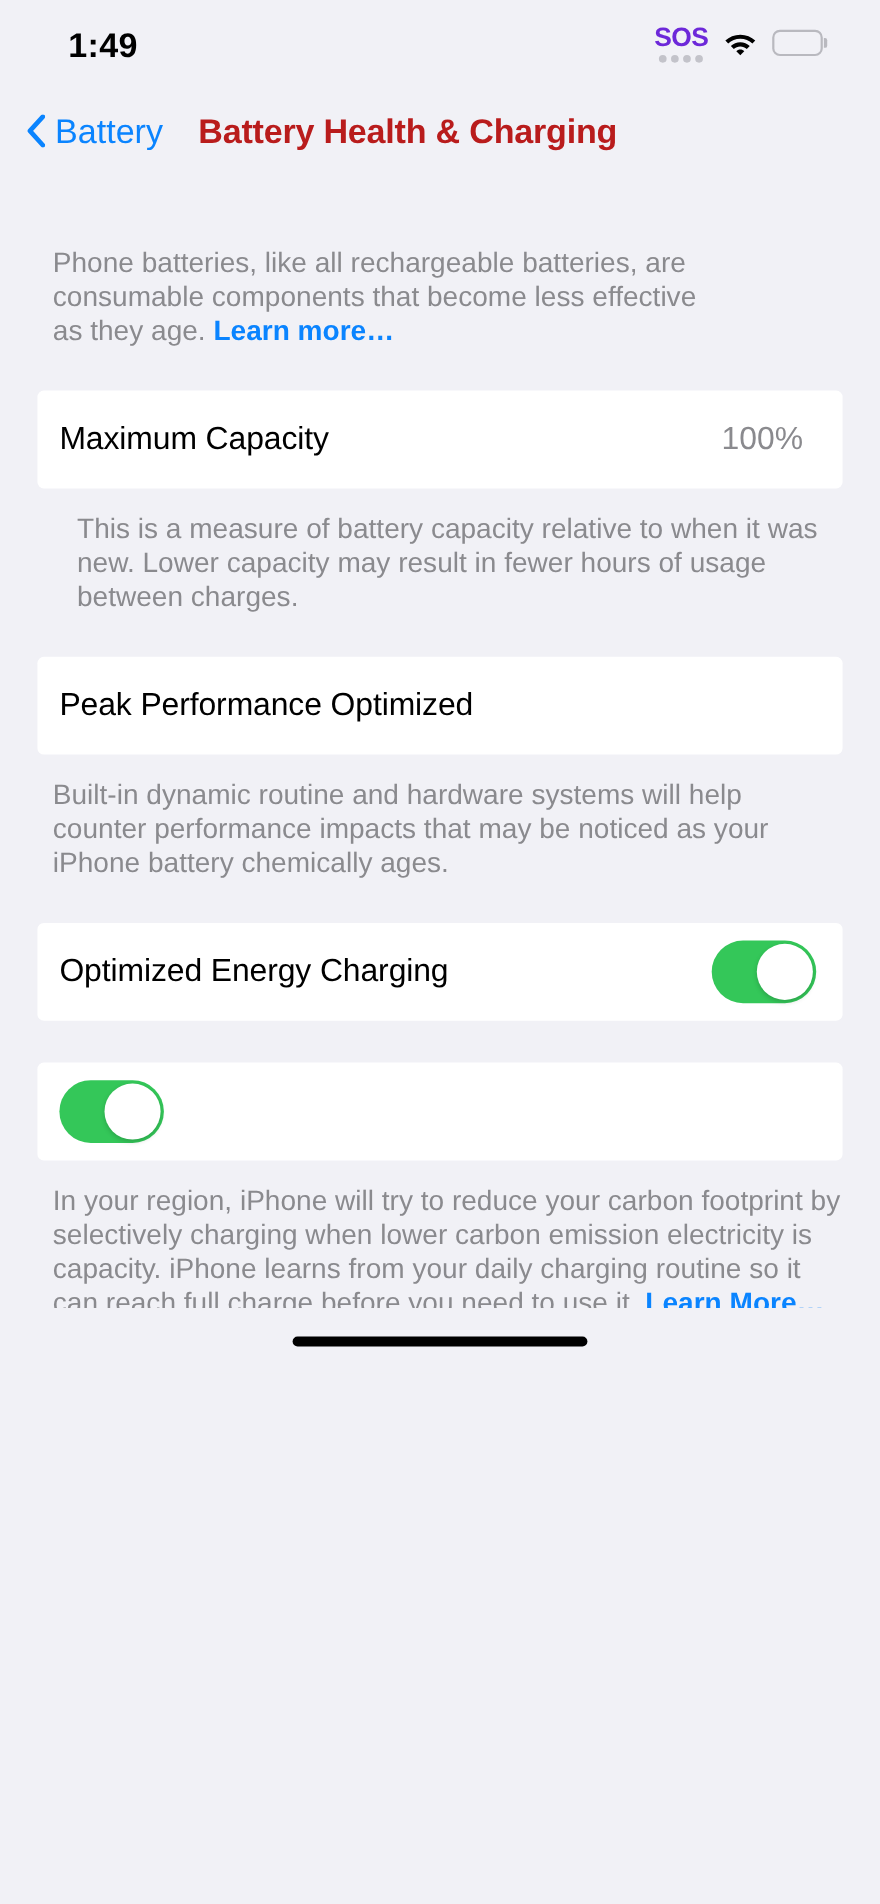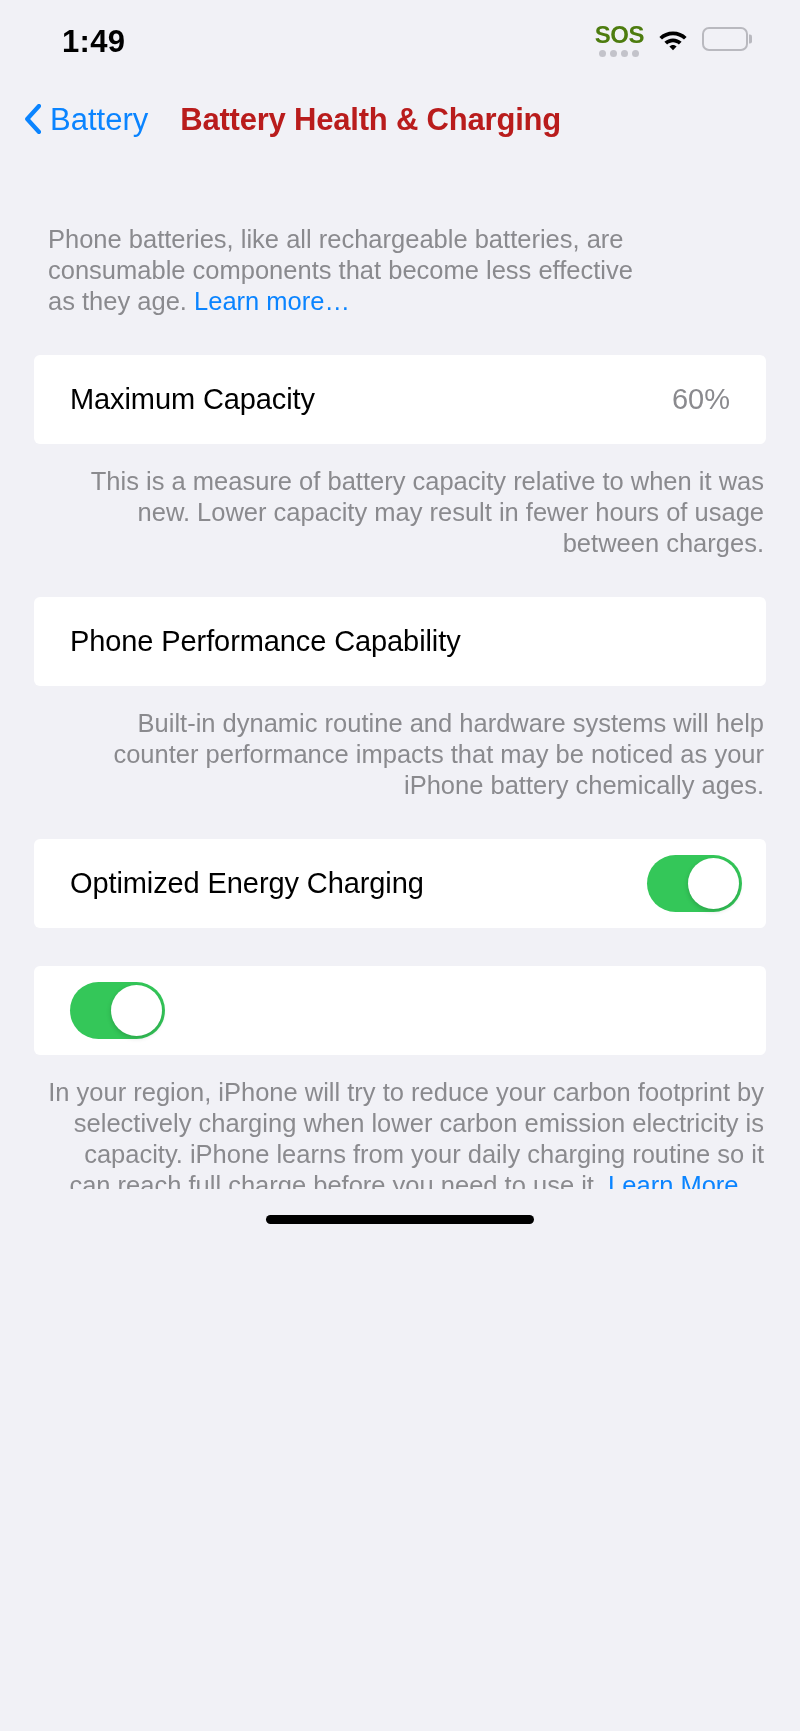--- a/index.html
+++ b/index.html
@@ -49,21 +49,21 @@
   .sos-block {
     display: flex;
     flex-direction: column;
     align-items: center;
     gap: 3px;
     padding-top: 2px;
   }
   .sos-text {
     font-size: 24px;
     font-weight: bold;
-    color: #4d7c0f;
+    color: #6d28d9;
     line-height: 1;
     letter-spacing: -0.5px;
   }
   .sos-dots {
     display: flex;
     gap: 4px;
   }
   .sos-dots i {
     width: 7px; height: 7px;
     border-radius: 50%;
@@ -133,51 +133,50 @@
     overflow: hidden;
   }
 
   .intro-text {
     font-size: 25.5px;
     line-height: 31px;
     color: #8A8A8E;
     padding: 64px 14px 0 14px;
     max-width: 640px;
   }
-  .link { color: #0A84FF; cursor: pointer; }
+  .link { color: #0A84FF; cursor: pointer; font-weight: bold; }
 
   .card {
     background: #FFFFFF;
     border-radius: 6px;
     margin-top: 38px;
     min-height: 89px;
     display: flex;
     align-items: center;
     justify-content: space-between;
-    padding: 0 36px 0 36px;
+    padding: 0 36px 0 20px;
   }
   .card.with-toggle { padding-right: 24px; }
   .card-label {
     font-size: 29px;
     color: #000;
     line-height: 1;
     letter-spacing: -0.1px;
   }
   .card-value {
     font-size: 29px;
     color: #8A8A8E;
     line-height: 1;
   }
 
   .footer-text {
     font-size: 25.5px;
     line-height: 31px;
     color: #8A8A8E;
     padding: 22px 2px 0 36px;
-    text-align: right;
   }
   .footer-text.tight { padding-left: 14px; }
 
   
   .toggle {
     width: 95px;
     height: 57px;
     border-radius: 29px;
     background: #34C759;
     position: relative;
@@ -250,26 +249,26 @@
     </div>
     <div class="nav-title">Battery Health &amp; Charging</div>
   </div>
 
   <div class="content">
 
     <p class="intro-text"><span>Phone batteries, like all rechargeable batteries, are consumable components that become less effective as they age. </span><span class="link">Learn more…</span></p>
 
     <div class="card">
       <span class="card-label">Maximum Capacity</span>
-      <span class="card-value">60%</span>
+      <span class="card-value">100%</span>
     </div>
     <p class="footer-text">This is a measure of battery capacity relative to when it was new. Lower capacity may result in fewer hours of usage between charges.</p>
 
     <div class="card">
-      <span class="card-label">Phone Performance Capability</span>
+      <span class="card-label">Peak Performance Optimized</span>
     </div>
     <p class="footer-text tight">Built-in dynamic routine and hardware systems will help counter performance impacts that may be noticed as your iPhone battery chemically ages.</p>
 
     <div class="card with-toggle">
       <span class="card-label">Optimized Energy Charging</span>
       <span class="toggle">
         <span class="knob"></span>
       </span>
     </div>
 

